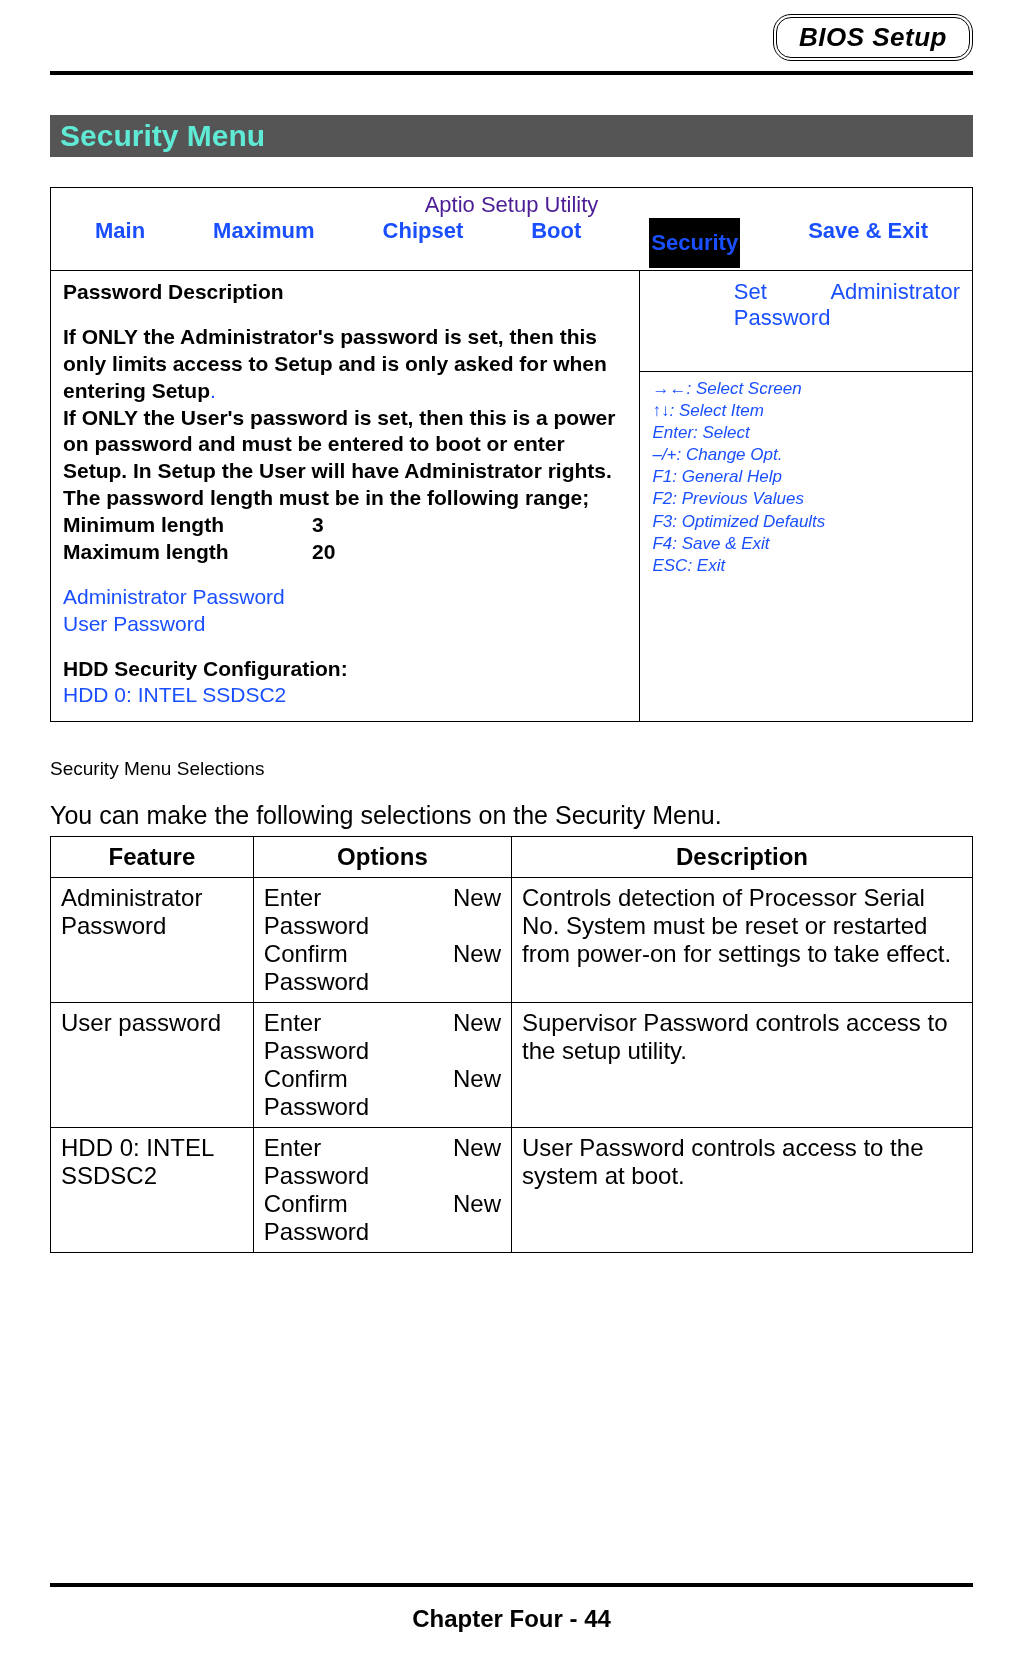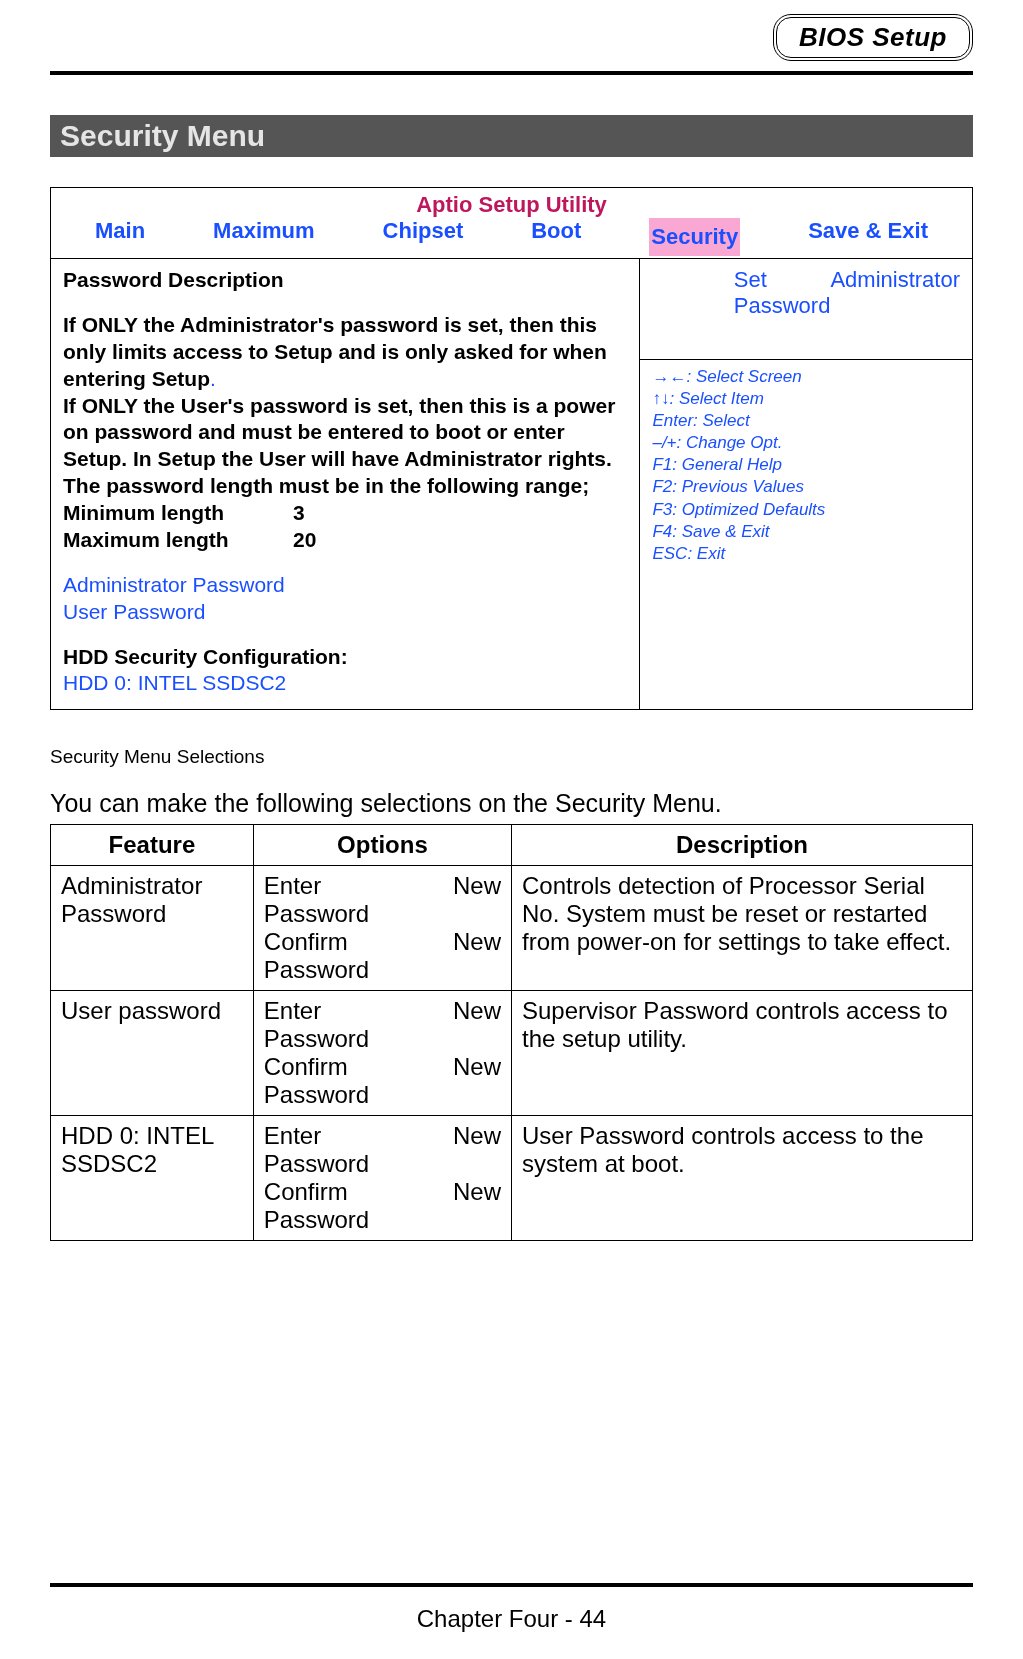--- a/index.html
+++ b/index.html
@@ -37,65 +37,65 @@
   .hr-top {
     border: none;
     border-top: 3px solid #000;
     border-bottom: 1px solid #000;
     height: 4px;
     padding: 0;
     margin: 10px 0 40px 0;
   }
   .section-title-bar {
     background: #555;
-    color: #e5e5e5;
+    color: #5eead4;
     font-weight: bold;
     font-size: 30px;
     padding: 4px 10px;
     margin-bottom: 30px;
   }
   .bios-box {
     border: 1.5px solid #000;
     margin-bottom: 36px;
   }
   .bios-title {
     text-align: center;
-    color: #be185d;
-    font-weight: bold;
+    color: #4c1d95;
+    font-weight: normal;
     font-size: 22px;
     padding-top: 4px;
   }
   .bios-tabs {
     display: flex;
     justify-content: space-around;
     border-bottom: 1.5px solid #000;
     padding: 0 10px 2px 10px;
   }
   .bios-tab {
     color: #1a4fff;
     font-weight: bold;
     font-size: 22px;
   }
   .bios-tab.selected {
-    background: #f9a8d4;
-    padding: 6px 2px;
+    background: #000000;
+    padding: 12px 2px;
   }
   .bios-body {
     display: flex;
   }
   .bios-left {
     width: 64%;
     border-right: 1.5px solid #000;
     padding: 8px 12px 12px 12px;
     font-size: 21px;
     line-height: 1.28;
   }
   .bios-left .heading { font-weight: bold; }
   .bios-left .blue { color: #1a4fff; }
-  .bios-left .kv { display: flex; }
+  .bios-left .kv { display: flex; gap: 19px; }
   .bios-left .kv .k { width: 230px; font-weight: bold; }
   .bios-left .kv .v { font-weight: bold; }
   .bios-right {
     width: 36%;
     display: flex;
     flex-direction: column;
   }
   .bios-right-top {
     border-bottom: 1.5px solid #000;
     color: #1a4fff;
@@ -140,20 +140,21 @@
   .col-options { width: 28%; }
   .col-desc { width: 50%; text-align: justify; }
   .opt-row { display: flex; justify-content: space-between; }
   .feature-justify { text-align: justify; text-align-last: left; }
   .desc-justify { text-align: justify; }
   .footer-area {
     position: absolute;
     bottom: 26px;
     left: 50px;
     right: 50px;
+    font-weight: bold;
   }
   .hr-bottom {
     border: none;
     border-top: 1px solid #000;
     border-bottom: 3px solid #000;
     height: 4px;
     padding: 0;
     margin: 0 0 18px 0;
   }
   .footer-text {

